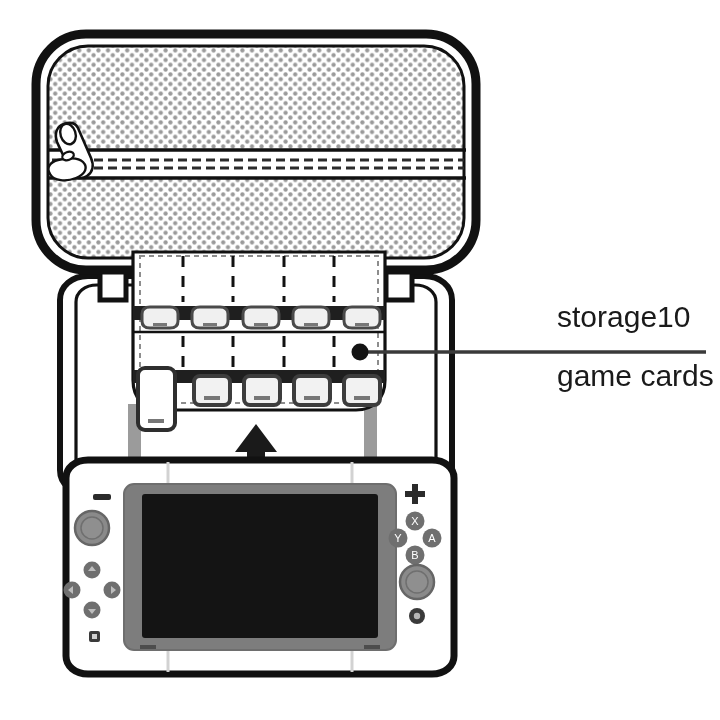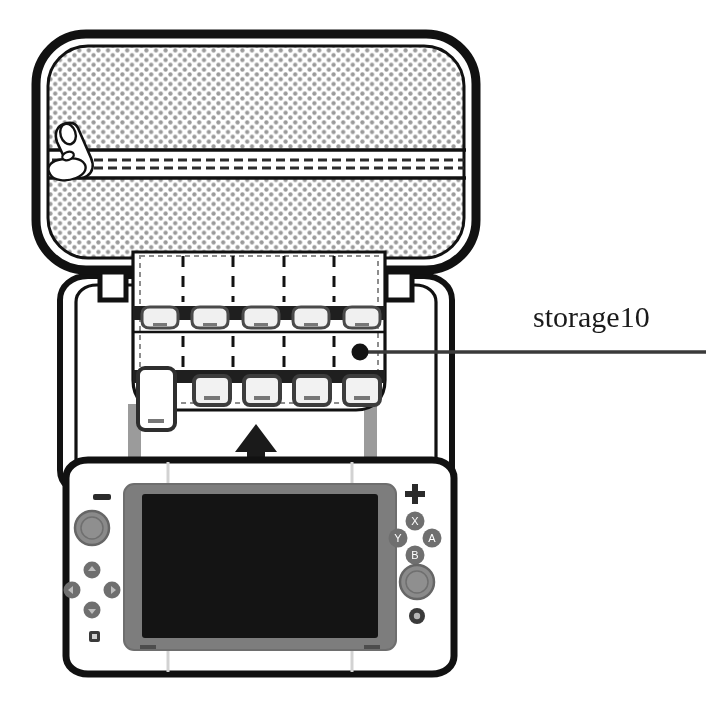--- a/index.html
+++ b/index.html
@@ -2,26 +2,27 @@
 <html><head>
 <meta charset="utf-8">
 <style>
   html,body{margin:0;padding:0;background:#ffffff;}
   body{width:720px;height:720px;overflow:hidden;
        font-family:"Liberation Sans", sans-serif;}
   #stage{position:relative;width:720px;height:720px;background:#fff;}
   svg#illustration{position:absolute;left:0;top:0;width:720px;height:720px;display:block;}
   .callout-text{
     position:absolute;
-    font-family:Liberation Serif, serif;
+    font-family:Liberation Sans, sans-serif;
     font-size:30px;
     color:#1a1a1a;
     white-space:nowrap;
     letter-spacing:0px;
     line-height:1;
+    margin-left:24px;
   }
   #label-storage10{left:533px;top:302px;}
   #label-gamecards{left:533px;top:361px;}
 </style>
 </head>
 <body>
 
 <div id="stage">
 
   <svg id="illustration" viewBox="0 0 720 720">
@@ -241,14 +242,15 @@
         <circle cx="417" cy="582" r="17" fill="#8a8a8a" stroke="#666" stroke-width="2.5"></circle>
         <circle cx="417" cy="582" r="11" fill="#8f8f8f" stroke="#6f6f6f" stroke-width="1.5"></circle>
         <circle cx="417" cy="616" r="8" fill="#3a3a3a"></circle>
         <circle cx="417" cy="616" r="3.2" fill="#b5b5b5"></circle>
       </g>
     </g>
   </svg>
 
   <div class="callout-text" id="label-storage10">storage10</div>
 
+  <div class="callout-text" id="label-gamecards">game cards</div>
 
 </div>
 
 </body></html>

